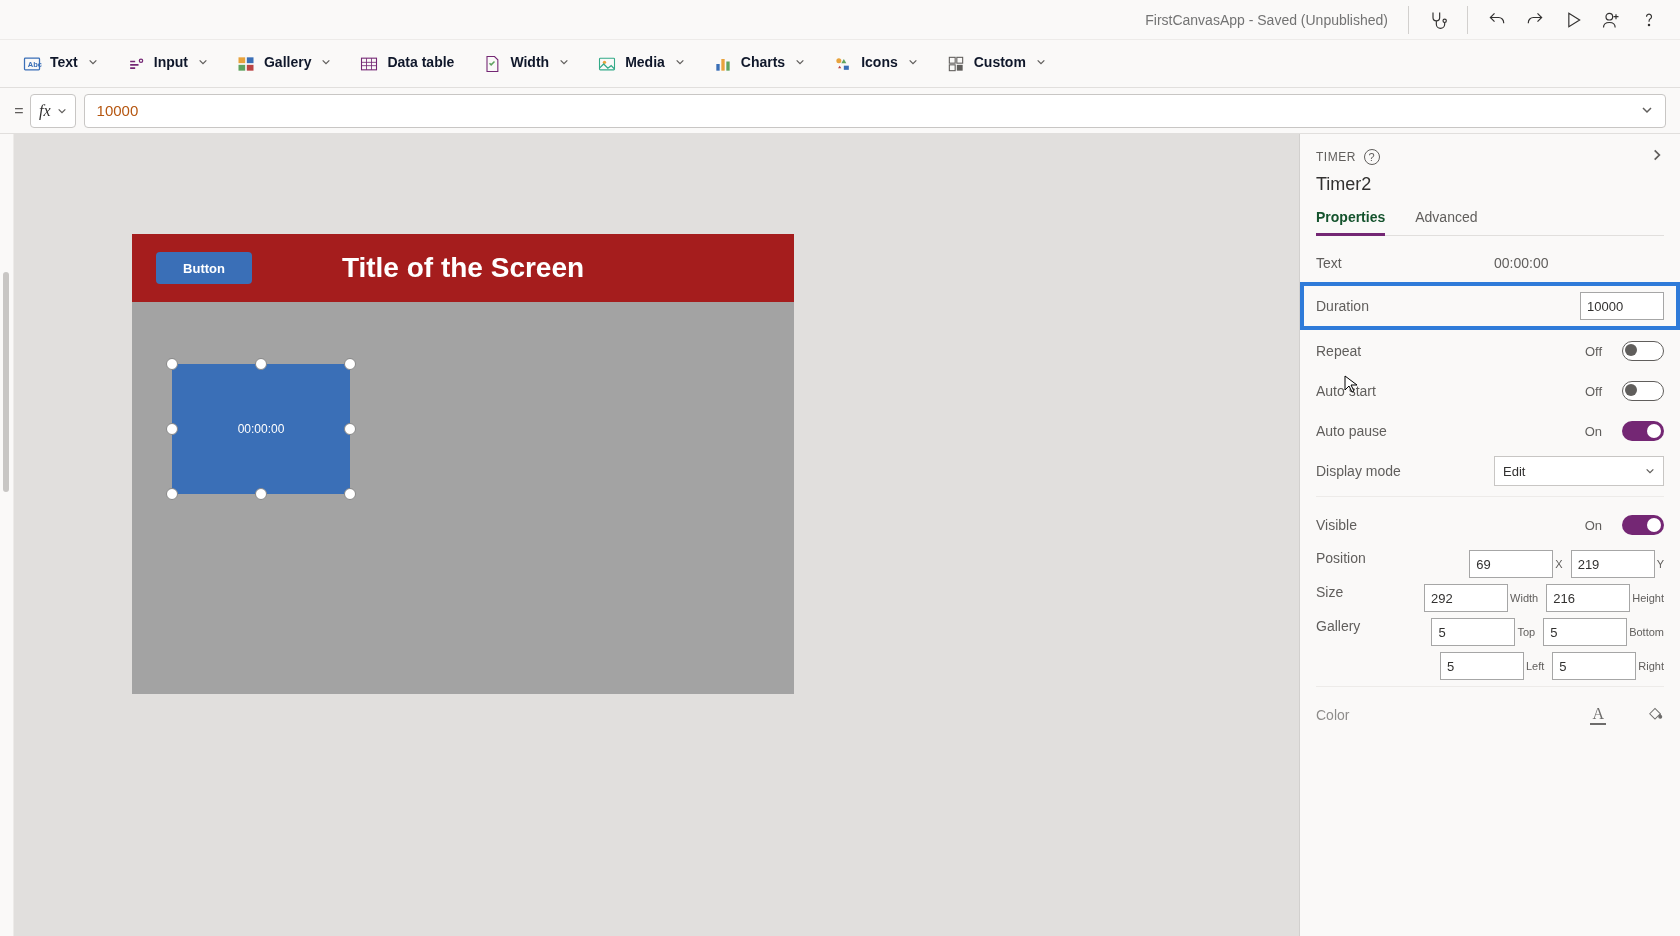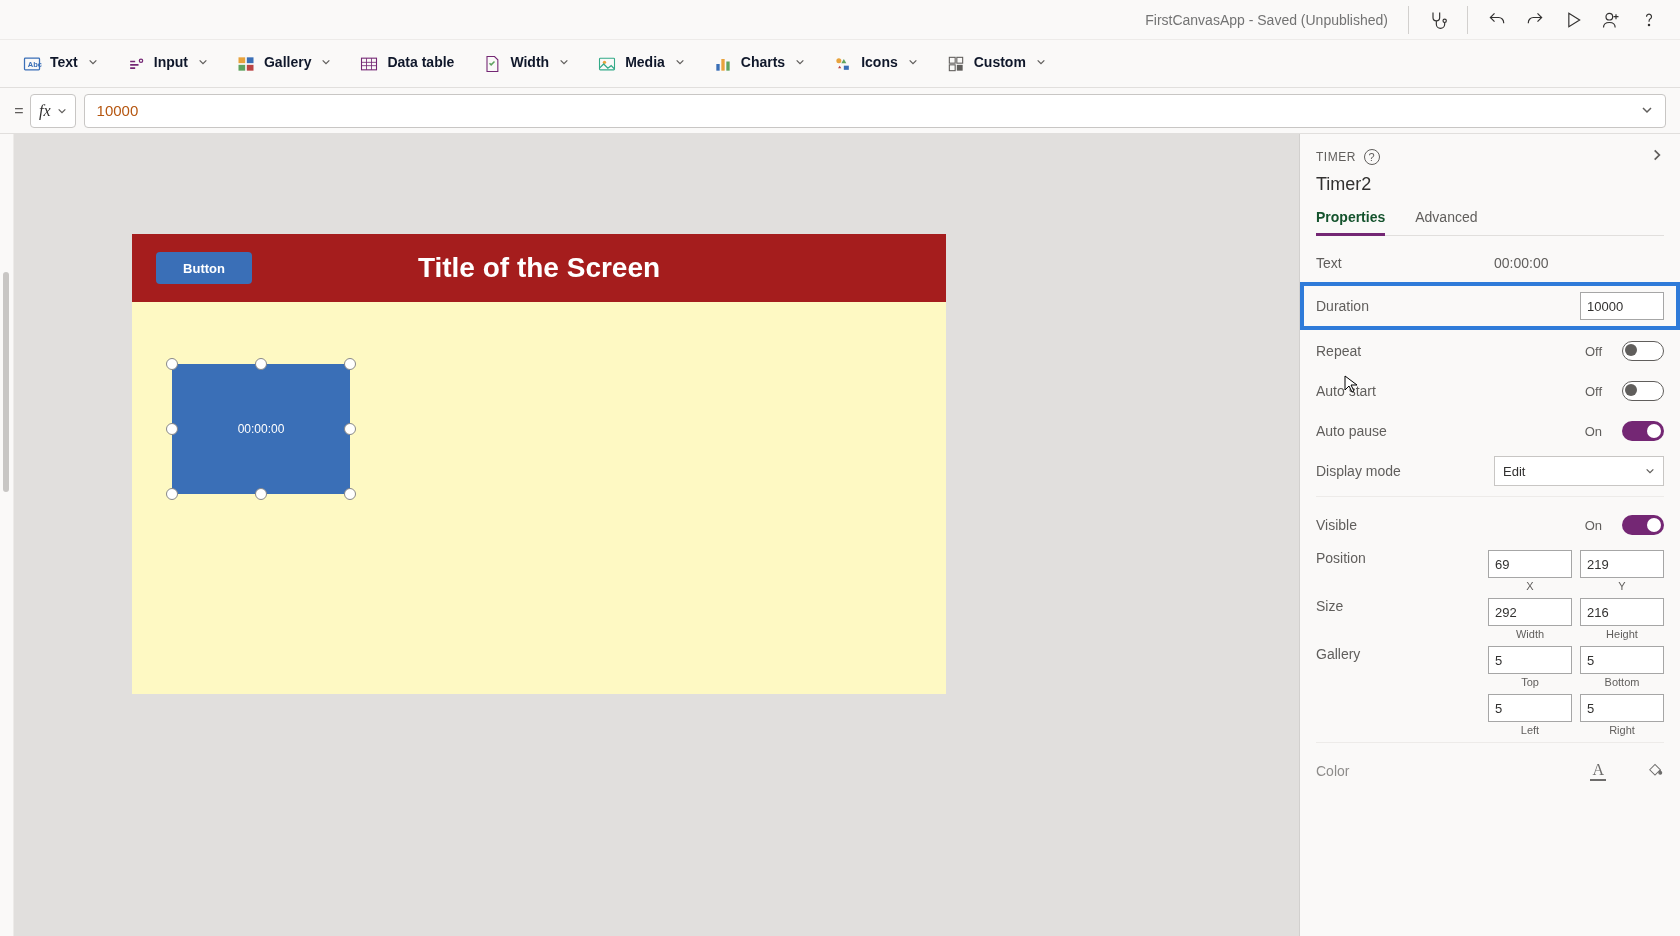--- a/index.html
+++ b/index.html
@@ -27,21 +27,21 @@
 .fx-pill .fx { font-style: italic; font-family: "Times New Roman", serif; font-size: 16px; color: #323130; }
 .formula-input { flex: 1; height: 34px; border: 1px solid #c8c6c4; border-radius: 4px; background: #fff; display: flex; align-items: center; padding: 0 12px; color: #b55610; font-size: 15px; justify-content: space-between; }
 .formula-chev svg { width: 12px; height: 12px; stroke: #605e5c; stroke-width: 1.5; fill: none; }
 
 
 .main { display: flex; height: calc(936px - 40px - 48px - 46px); }
 .left-gutter { width: 14px; background: #faf9f8; border-right: 1px solid #edebe9; position: relative; }
 .left-scroll-thumb { position: absolute; left: 3px; top: 138px; width: 6px; height: 220px; background: #c8c6c4; border-radius: 3px; }
 
 .canvas-wrapper { flex: 1; background: #e1dfdd; position: relative; border-right: 1px solid #d2d0ce; }
-.canvas { position: absolute; left: 118px; top: 100px; width: 814px; height: 460px; background: #fef9c3; padding-left: 28px; }
+.canvas { position: absolute; left: 118px; top: 100px; width: 662px; height: 460px; background: #a3a3a3; padding-left: 28px; }
 .header-bar { position: absolute; left: 0; top: 0; width: 100%; height: 68px; background: #a51d1d; display: flex; align-items: center; }
 .header-button { position: absolute; left: 24px; top: 18px; width: 96px; height: 32px; background: #3a6fb7; border-radius: 4px; color: #fff; font-size: 13px; font-weight: 600; display: flex; align-items: center; justify-content: center; }
 .header-title { width: 100%; text-align: center; color: #fff; font-size: 28px; font-weight: 700; }
 
 .timer-sel { position: absolute; left: 40px; top: 130px; width: 178px; height: 130px; background: #3a6fb7; display: flex; align-items: center; justify-content: center; color: #fff; font-size: 12px; }
 .handle { position: absolute; width: 12px; height: 12px; background: #fff; border: 1px solid #888; border-radius: 50%; }
 .h-nw { left: -6px; top: -6px; } .h-n { left: calc(50% - 6px); top: -6px; } .h-ne { right: -6px; top: -6px; }
 .h-w { left: -6px; top: calc(50% - 6px); } .h-e { right: -6px; top: calc(50% - 6px); }
 .h-sw { left: -6px; bottom: -6px; } .h-s { left: calc(50% - 6px); bottom: -6px; } .h-se { right: -6px; bottom: -6px; }
 
@@ -72,21 +72,21 @@
 
 .toggle-wrap { display: flex; align-items: center; gap: 20px; }
 .toggle-label { color: #605e5c; font-size: 13px; }
 .toggle { width: 42px; height: 20px; border-radius: 10px; position: relative; }
 .toggle.off { background: #fff; border: 1px solid #605e5c; }
 .toggle.off .knob { width: 12px; height: 12px; border-radius: 50%; background: #605e5c; position: absolute; left: 2px; top: 2px; }
 .toggle.on { background: #742774; }
 .toggle.on .knob { width: 14px; height: 14px; border-radius: 50%; background: #fff; position: absolute; right: 3px; top: 3px; }
 
 .pair-row { display: flex; justify-content: flex-end; gap: 8px; }
-.pair-col { display: flex; flex-direction: column; align-items: center; gap: 2px; }
+.pair-col { display: flex; flex-direction: row; align-items: center; gap: 2px; }
 .pair-col .sub { font-size: 11px; color: #605e5c; }
 
 .section-gap { height: 8px; border-top: 1px solid #edebe9; margin-top: 6px; }
 
 .color-row-cell { display:flex; align-items:center; gap:40px; }
 .glyph-a { font-family: "Times New Roman", serif; font-size: 16px; color:#323130; border-bottom:2px solid #323130; padding:0 2px; }
 .paint svg { width:18px; height:18px; fill:none; stroke:#323130; stroke-width:1.4; }
 </style>
 </head>
 <body>

